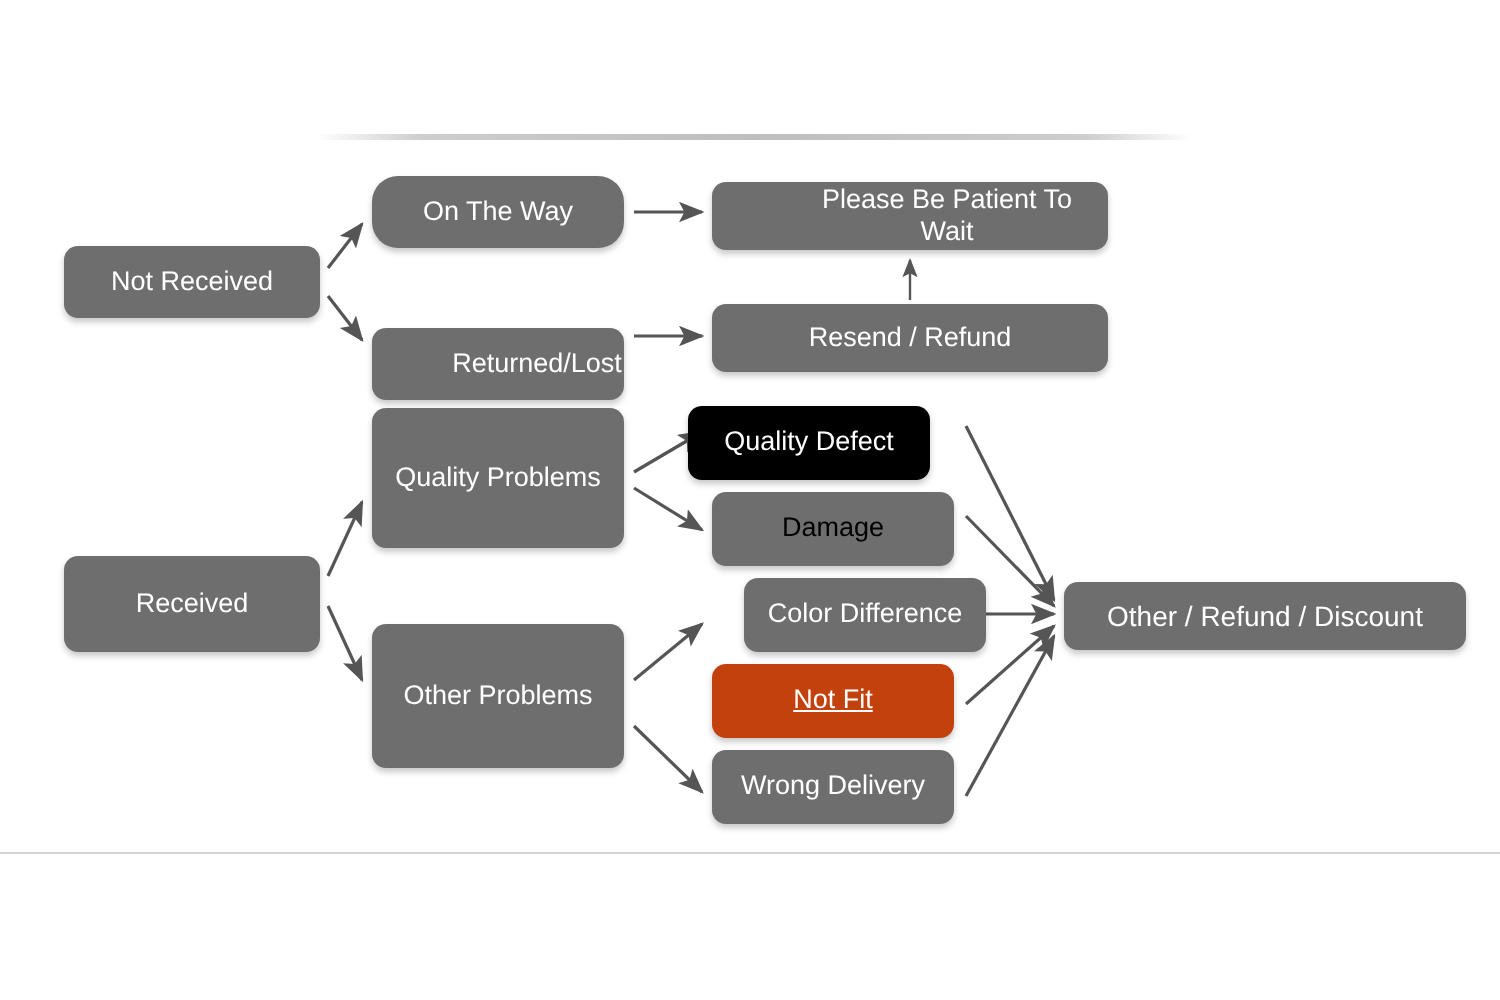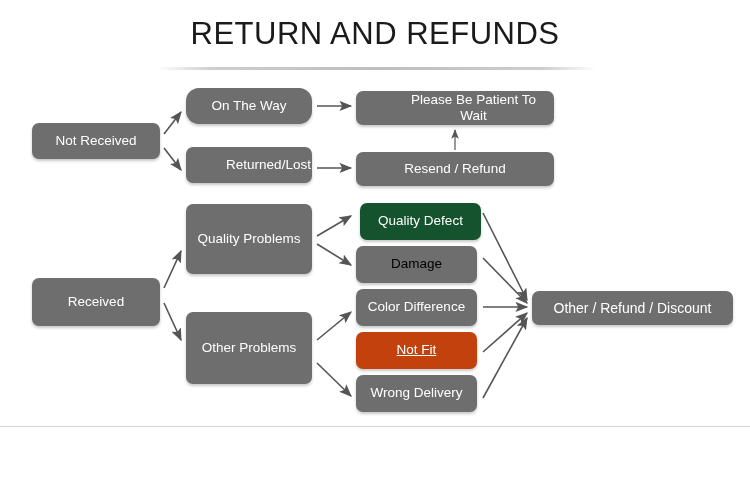--- a/index.html
+++ b/index.html
@@ -127,21 +127,20 @@
     color: #2b2b2b;
     white-space: nowrap;
     font-family: "Liberation Sans", sans-serif;
   }
 </style>
 </head>
 <body>
 
 <div id="page">
 
-  <div class="title">RETURN AND REFUNDS</div>
   <div class="title-divider"></div>
 
   <div id="flow">
 
     <svg id="arrow-layer" viewBox="0 0 750 430" width="750" height="430" xmlns="http://www.w3.org/2000/svg">
       <defs>
         <marker id="ah" markerWidth="9" markerHeight="9" refX="7.2" refY="3.2" orient="auto" markerUnits="strokeWidth">
           <path d="M0,0 L8,3.2 L0,6.4 L1.7,3.2 z" fill="#555555"></path>
         </marker>
       </defs>
@@ -168,29 +167,29 @@
         <line x1="483" y1="213" x2="527" y2="300"></line>
         <line x1="483" y1="258" x2="527" y2="303"></line>
         <line x1="483" y1="307" x2="527" y2="307"></line>
         <line x1="483" y1="352" x2="527" y2="313"></line>
         <line x1="483" y1="398" x2="527" y2="318"></line>
       </g>
     </svg>
 
     <div class="node" style="left: 32px; top: 123px; width: 128px; height: 36px; background: rgb(110, 110, 110); color: rgb(255, 255, 255);">Not Received</div>
     <div class="node" style="left: 186px; top: 88px; width: 126px; height: 36px; background: rgb(110, 110, 110); color: rgb(255, 255, 255); border-radius: 13px;">On The Way</div>
-    <div class="node" style="left: 186px; top: 147px; width: 126px; height: 36px; background: rgb(110, 110, 110); color: rgb(255, 255, 255); padding-left: 45px;">Returned/Lost</div>
+    <div class="node" style="left: 186px; top: 164px; width: 126px; height: 36px; background: rgb(110, 110, 110); color: rgb(255, 255, 255); padding-left: 45px;">Returned/Lost</div>
     <div class="node" style="left: 356px; top: 91px; width: 198px; height: 34px; background: rgb(110, 110, 110); color: rgb(255, 255, 255); padding-left: 43px;">Please Be Patient To Wait</div>
     <div class="node" style="left: 356px; top: 152px; width: 198px; height: 34px; background: rgb(110, 110, 110); color: rgb(255, 255, 255);">Resend / Refund</div>
     <div class="node" style="left: 32px; top: 278px; width: 128px; height: 48px; background: rgb(110, 110, 110); color: rgb(255, 255, 255);">Received</div>
     <div class="node" style="left: 186px; top: 204px; width: 126px; height: 70px; background: rgb(110, 110, 110); color: rgb(255, 255, 255);">Quality Problems</div>
     <div class="node" style="left: 186px; top: 312px; width: 126px; height: 72px; background: rgb(110, 110, 110); color: rgb(255, 255, 255);">Other Problems</div>
-    <div class="node" style="left: 360px; top: 203px; width: 121px; height: 37px; background: #14532d; color: rgb(255, 255, 255);">Quality Defect</div>
+    <div class="node" style="left: 344px; top: 203px; width: 121px; height: 37px; background: #000000; color: rgb(255, 255, 255);">Quality Defect</div>
     <div class="node" style="left: 356px; top: 246px; width: 121px; height: 37px; background: rgb(110, 110, 110); color: #000000;">Damage</div>
-    <div class="node" style="left: 356px; top: 289px; width: 121px; height: 37px; background: rgb(110, 110, 110); color: rgb(255, 255, 255);">Color Difference</div>
+    <div class="node" style="left: 372px; top: 289px; width: 121px; height: 37px; background: rgb(110, 110, 110); color: rgb(255, 255, 255);">Color Difference</div>
     <div class="node" style="left: 356px; top: 332px; width: 121px; height: 37px; background: #c2410c; color: rgb(255, 255, 255); text-decoration: underline;">Not Fit</div>
     <div class="node" style="left: 356px; top: 375px; width: 121px; height: 37px; background: rgb(110, 110, 110); color: rgb(255, 255, 255);">Wrong Delivery</div>
     <div class="node wide-final" style="left: 532px; top: 291px; width: 201px; height: 34px; background: rgb(110, 110, 110); color: rgb(255, 255, 255);">Other / Refund / Discount</div>
   </div>
 
   <div class="footer-rule"></div>
 
 
 </div>
 

